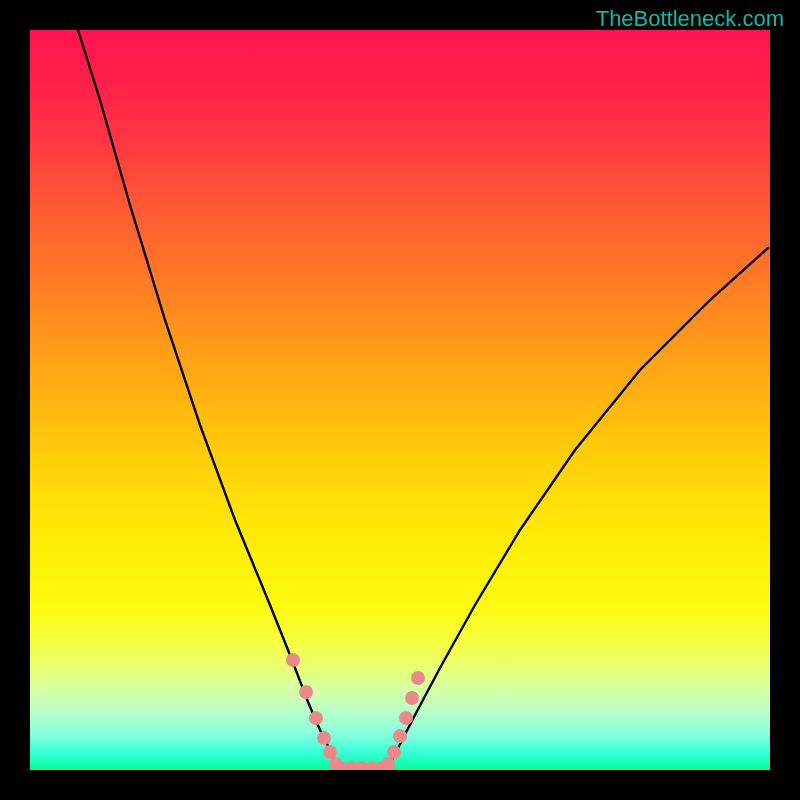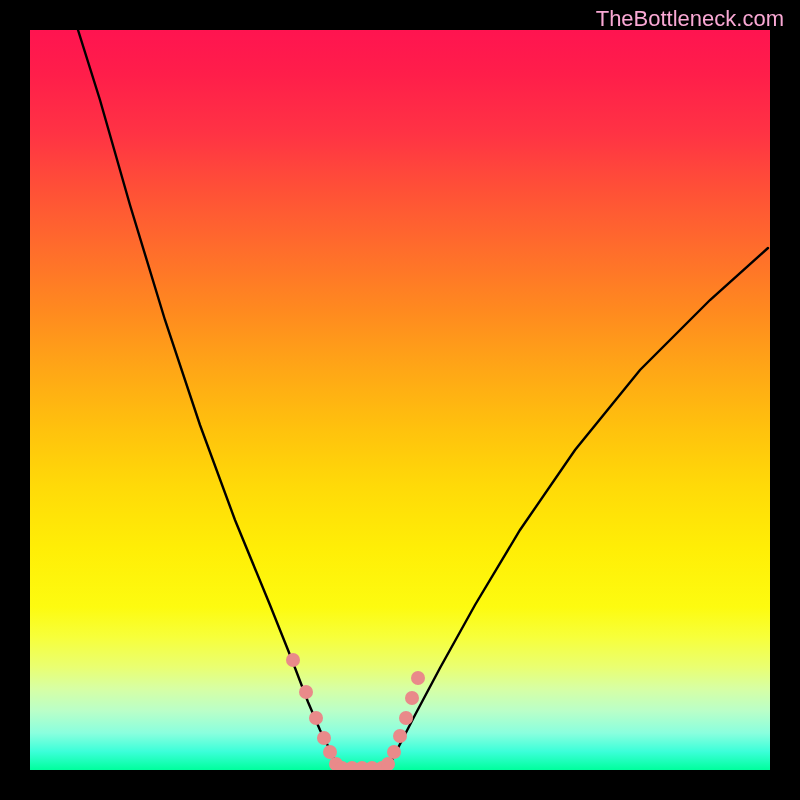--- a/index.html
+++ b/index.html
@@ -8,21 +8,21 @@
     width: 800px;
     height: 800px;
     background: #000;
     position: relative;
     font-family: Arial, sans-serif;
   }
   .watermark {
     position: absolute;
     top: 6px;
     right: 16px;
-    color: #f9a8d4;
+    color: #14b8a6;
     font-size: 22px;
     z-index: 10;
   }
   .plot-area {
     position: absolute;
     left: 30px;
     top: 30px;
     width: 740px;
     height: 740px;
     overflow: hidden;

